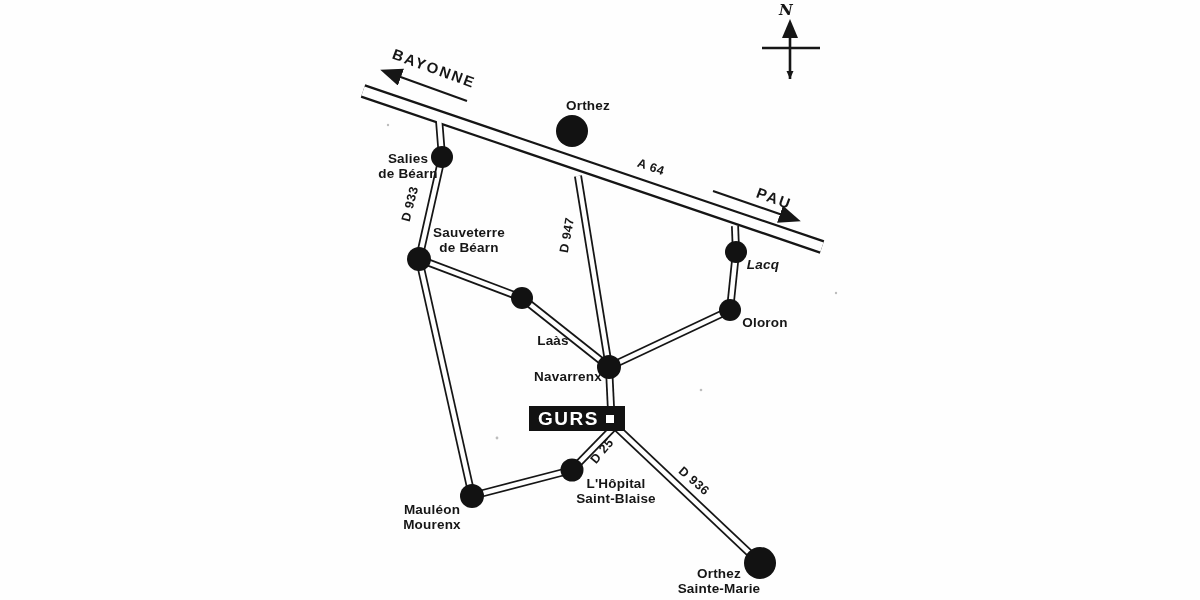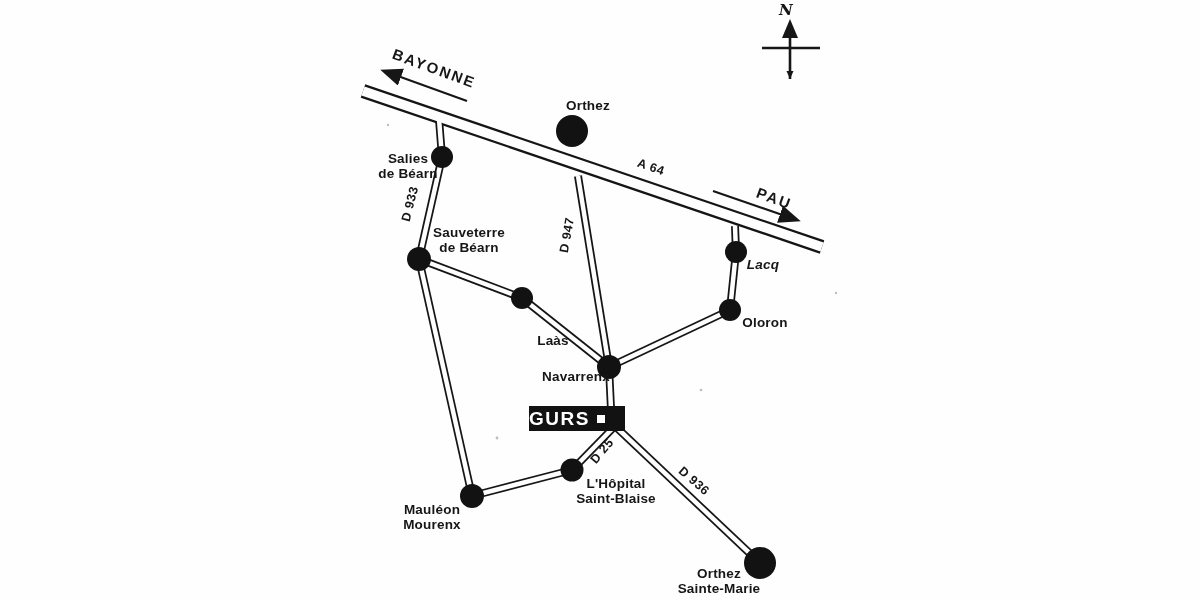--- a/index.html
+++ b/index.html
@@ -11,21 +11,21 @@
   .lbl{
     position:absolute;transform:translate(-50%,-50%);
     white-space:pre-line;text-align:center;line-height:1.12;
     font-size:13.5px;font-weight:600;color:#161616;letter-spacing:.2px;
   }
   .dir{font-size:15px;font-weight:600;letter-spacing:2px;}
   .roadlbl{font-size:12.5px;font-weight:700;letter-spacing:.5px;}
   .north{font-family:"DejaVu Serif",serif;font-style:italic;font-weight:700;font-size:15px;}
   .gurs-box{
     position:absolute;left:529px;top:406px;width:96px;height:25px;
-    background:#121212;display:flex;align-items:center;box-sizing:border-box;
+    background:#121212;display:flex;align-items:center;padding-left:9px;box-sizing:border-box;
   }
   .gurs-box .gurs-text{
     color:#fff;font-size:19px;font-weight:700;letter-spacing:1.5px;line-height:1;
   }
   .gurs-box .gurs-marker{
     width:8px;height:8px;background:#fff;margin-left:7px;flex:0 0 auto;
   }
 </style>
 </head>
 <body>
@@ -114,21 +114,21 @@
   <div class="lbl roadlbl" style="left:694px;top:481px;transform:translate(-50%,-50%) rotate(41deg);">D 936</div>
 
   <div class="lbl north" style="left:786px;top:10px;">N</div>
 
   <div class="lbl" style="left:570px;top:106px;margin-left:18px;">Orthez</div>
   <div class="lbl" style="left:408px;top:166px;">Salies
 de Béarn</div>
   <div class="lbl" style="left:469px;top:240px;">Sauveterre
 de Béarn</div>
   <div class="lbl" style="left:553px;top:294px;margin-top:47px;">Laàs</div>
-  <div class="lbl" style="left:568px;top:377px;margin-left:8px;">Navarrenx</div>
+  <div class="lbl" style="left:568px;top:377px;">Navarrenx</div>
   <div class="lbl" style="left:763px;top:265px;font-style:italic;">Lacq</div>
   <div class="lbl" style="left:765px;top:323px;">Oloron</div>
   <div class="lbl" style="left:608px;top:491px;margin-left:8px;">L'Hôpital
 Saint-Blaise</div>
   <div class="lbl" style="left:432px;top:517px;">Mauléon
 Mourenx</div>
   <div class="lbl" style="left:719px;top:581px;">Orthez
 Sainte-Marie</div>
 
   <div class="gurs-box">

